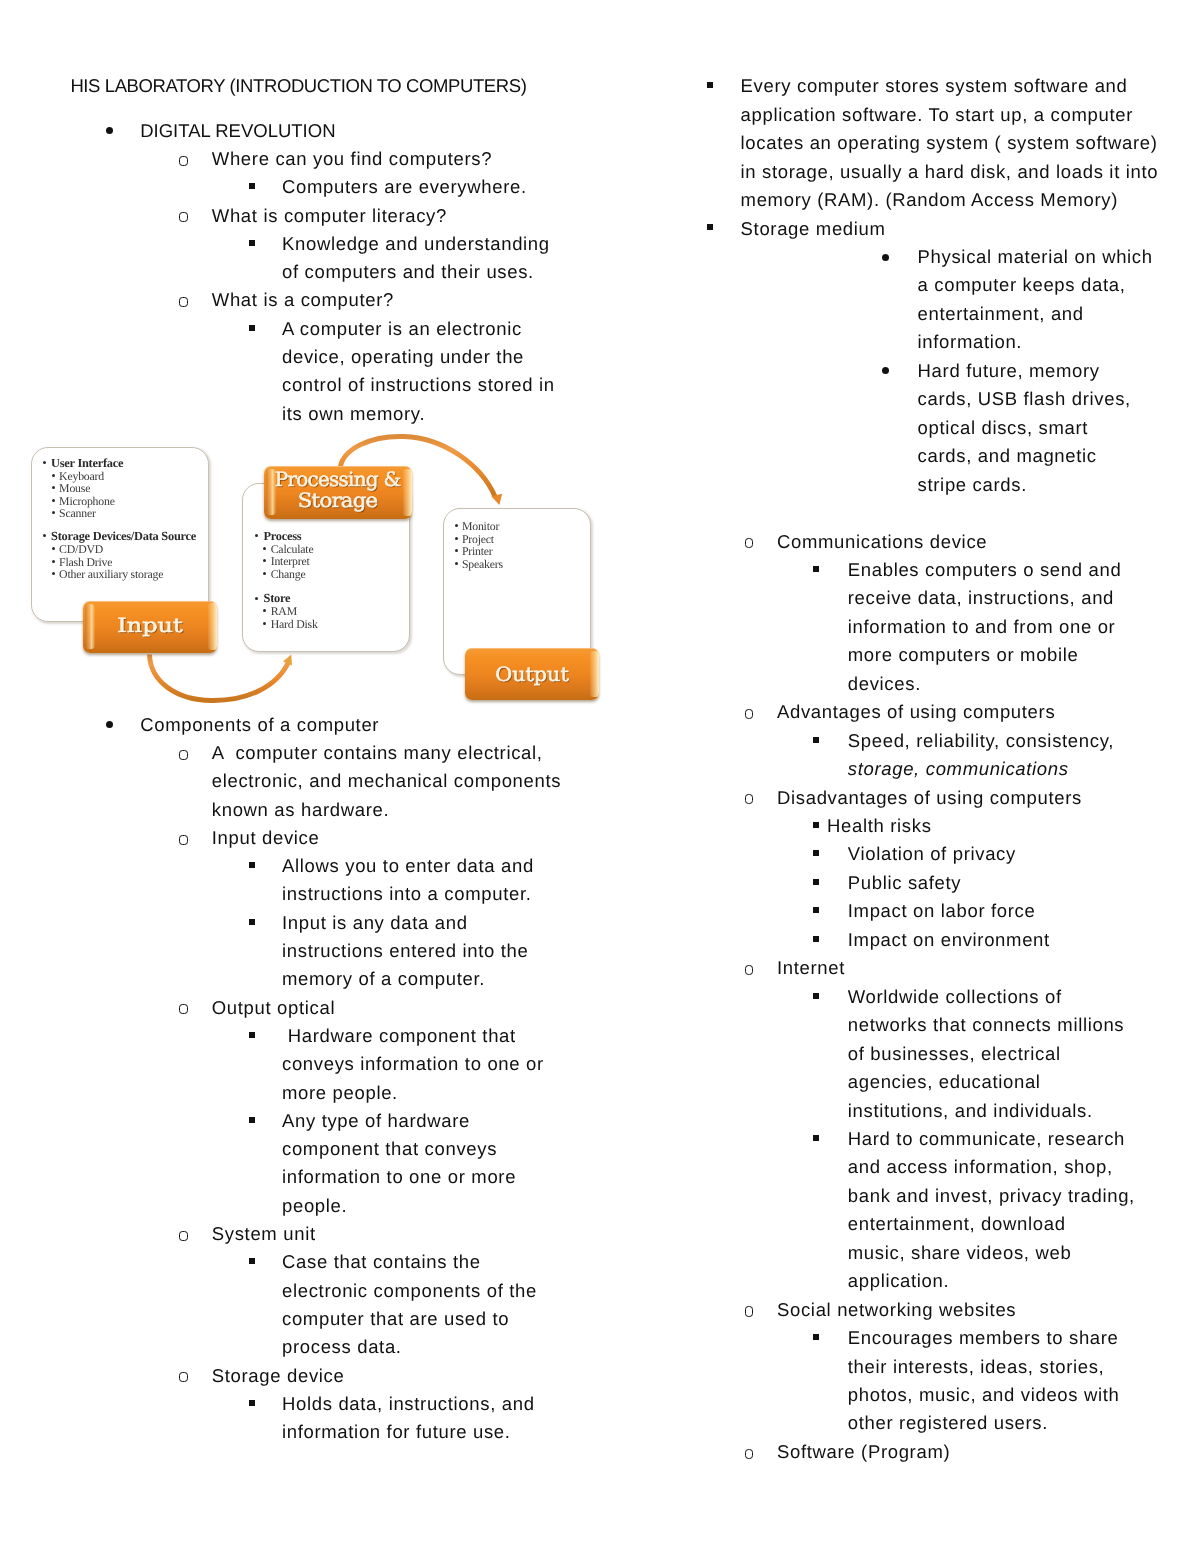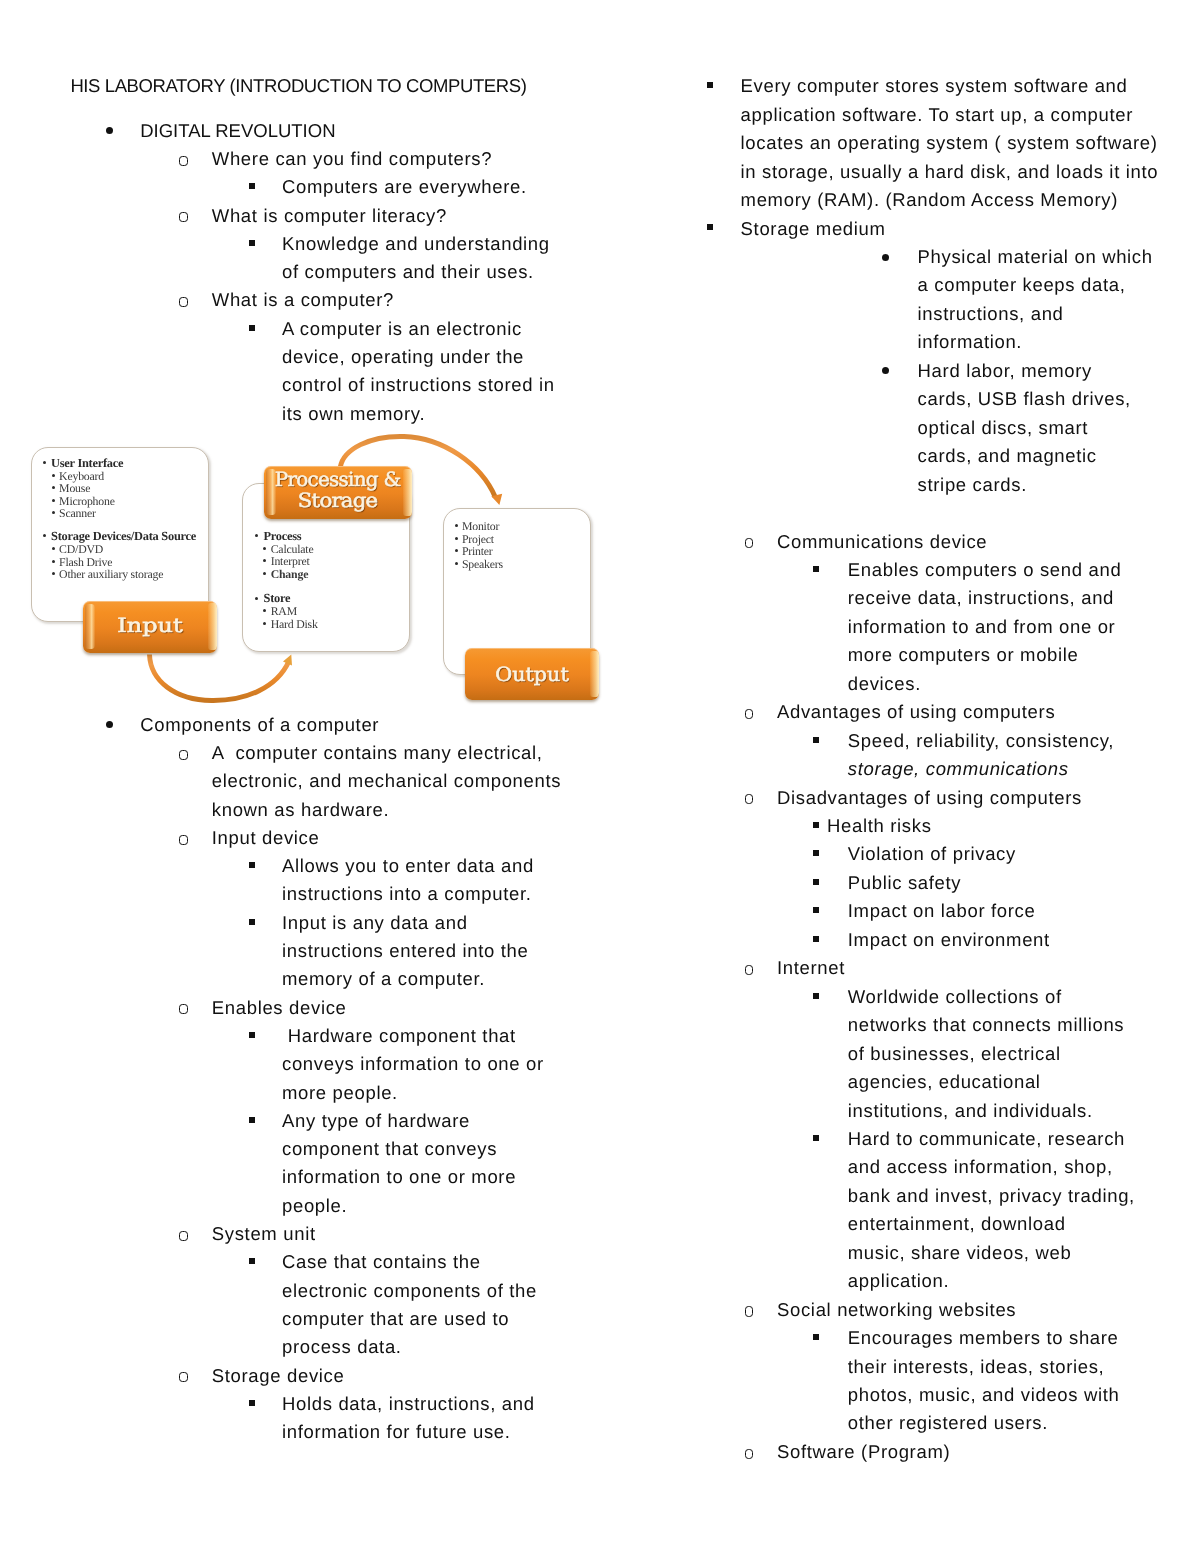--- a/index.html
+++ b/index.html
@@ -78,21 +78,21 @@
 <span class="bu circle" style="left:179.2px;top:834.5px;width:8.9px;height:10.2px;"></span>
 <div class="ln" style="left:211.8px;top:828.80px;">Input device</div>
 <span class="bu square" style="left:248.5px;top:861.9px;width:6.0px;height:6.0px;"></span>
 <div class="ln" style="left:282.0px;top:857.10px;">Allows you to enter data and</div>
 <div class="ln" style="left:282.0px;top:885.40px;">instructions into a computer.</div>
 <span class="bu square" style="left:248.5px;top:918.5px;width:6.0px;height:6.0px;"></span>
 <div class="ln" style="left:282.0px;top:913.70px;">Input is any data and</div>
 <div class="ln" style="left:282.0px;top:942.00px;">instructions entered into the</div>
 <div class="ln" style="left:282.0px;top:970.30px;">memory of a computer.</div>
 <span class="bu circle" style="left:179.2px;top:1004.3px;width:8.9px;height:10.2px;"></span>
-<div class="ln" style="left:211.8px;top:998.60px;">Enables device</div>
+<div class="ln" style="left:211.8px;top:998.60px;">Output optical</div>
 <span class="bu square" style="left:248.5px;top:1031.7px;width:6.0px;height:6.0px;"></span>
 <div class="ln" style="left:282.0px;top:1026.90px;"> Hardware component that</div>
 <div class="ln" style="left:282.0px;top:1055.20px;">conveys information to one or</div>
 <div class="ln" style="left:282.0px;top:1083.50px;">more people.</div>
 <span class="bu square" style="left:248.5px;top:1116.6px;width:6.0px;height:6.0px;"></span>
 <div class="ln" style="left:282.0px;top:1111.80px;">Any type of hardware</div>
 <div class="ln" style="left:282.0px;top:1140.10px;">component that conveys</div>
 <div class="ln" style="left:282.0px;top:1168.40px;">information to one or more</div>
 <div class="ln" style="left:282.0px;top:1196.70px;">people.</div>
 <span class="bu circle" style="left:179.2px;top:1230.7px;width:8.9px;height:10.2px;"></span>
@@ -111,24 +111,24 @@
 <div class="ln" style="left:740.6px;top:77.30px;">Every computer stores system software and</div>
 <div class="ln" style="left:740.6px;top:105.75px;">application software. To start up, a computer</div>
 <div class="ln" style="left:740.6px;top:134.20px;">locates an operating system ( system software)</div>
 <div class="ln" style="left:740.6px;top:162.65px;">in storage, usually a hard disk, and loads it into</div>
 <div class="ln" style="left:740.6px;top:191.10px;">memory (RAM). (Random Access Memory)</div>
 <span class="bu square" style="left:707.2px;top:224.3px;width:6.0px;height:6.0px;"></span>
 <div class="ln" style="left:740.6px;top:219.55px;">Storage medium</div>
 <span class="bu disc" style="left:882.3px;top:253.6px;width:7.0px;height:7.0px;"></span>
 <div class="ln" style="left:917.6px;top:248.00px;">Physical material on which</div>
 <div class="ln" style="left:917.6px;top:276.45px;">a computer keeps data,</div>
-<div class="ln" style="left:917.6px;top:304.90px;">instructions, and</div>
+<div class="ln" style="left:917.6px;top:304.90px;">entertainment, and</div>
 <div class="ln" style="left:917.6px;top:333.35px;">information.</div>
 <span class="bu disc" style="left:882.3px;top:367.4px;width:7.0px;height:7.0px;"></span>
-<div class="ln" style="left:917.6px;top:361.80px;">Hard labor, memory</div>
+<div class="ln" style="left:917.6px;top:361.80px;">Hard future, memory</div>
 <div class="ln" style="left:917.6px;top:390.25px;">cards, USB flash drives,</div>
 <div class="ln" style="left:917.6px;top:418.70px;">optical discs, smart</div>
 <div class="ln" style="left:917.6px;top:447.15px;">cards, and magnetic</div>
 <div class="ln" style="left:917.6px;top:475.60px;">stripe cards.</div>
 <span class="bu circle" style="left:744.6px;top:538.2px;width:8.9px;height:10.2px;"></span>
 <div class="ln" style="left:777.0px;top:532.50px;">Communications device</div>
 <span class="bu square" style="left:812.7px;top:565.8px;width:6.0px;height:6.0px;"></span>
 <div class="ln" style="left:847.8px;top:560.95px;">Enables computers o send and</div>
 <div class="ln" style="left:847.8px;top:589.40px;">receive data, instructions, and</div>
 <div class="ln" style="left:847.8px;top:617.85px;">information to and from one or</div>
@@ -214,21 +214,21 @@
 <div class="cardtx i" style="left:59.1px;top:554.5px;">Flash Drive</div>
 <span class="cardbul" style="left:51.5px;top:571.9px;width:3.0px;height:3.0px;"></span>
 <div class="cardtx i" style="left:59.1px;top:566.9px;">Other auxiliary storage</div>
 <span class="cardbul" style="left:254.8px;top:533.8px;width:3.2px;height:3.2px;"></span>
 <div class="cardtx h" style="left:263.5px;top:528.6px;">Process</div>
 <span class="cardbul" style="left:263.2px;top:546.6px;width:3.0px;height:3.0px;"></span>
 <div class="cardtx i" style="left:270.7px;top:541.6px;">Calculate</div>
 <span class="cardbul" style="left:263.2px;top:559.0px;width:3.0px;height:3.0px;"></span>
 <div class="cardtx i" style="left:270.7px;top:554.0px;">Interpret</div>
 <span class="cardbul" style="left:263.2px;top:571.5px;width:3.0px;height:3.0px;"></span>
-<div class="cardtx i" style="left:270.7px;top:566.5px;font-weight:bold;">Change</div>
+<div class="cardtx i" style="left:270.7px;top:566.5px;">Change</div>
 <span class="cardbul" style="left:254.8px;top:596.5px;width:3.2px;height:3.2px;"></span>
 <div class="cardtx h" style="left:263.5px;top:591.3px;">Store</div>
 <span class="cardbul" style="left:263.2px;top:609.3px;width:3.0px;height:3.0px;"></span>
 <div class="cardtx i" style="left:270.7px;top:604.3px;">RAM</div>
 <span class="cardbul" style="left:263.2px;top:621.7px;width:3.0px;height:3.0px;"></span>
 <div class="cardtx i" style="left:270.7px;top:616.7px;">Hard Disk</div>
 <span class="cardbul" style="left:454.7px;top:524.0px;width:3.0px;height:3.0px;"></span>
 <div class="cardtx i" style="left:461.9px;top:519.0px;">Monitor</div>
 <span class="cardbul" style="left:454.7px;top:536.5px;width:3.0px;height:3.0px;"></span>
 <div class="cardtx i" style="left:461.9px;top:531.5px;">Project</div>

